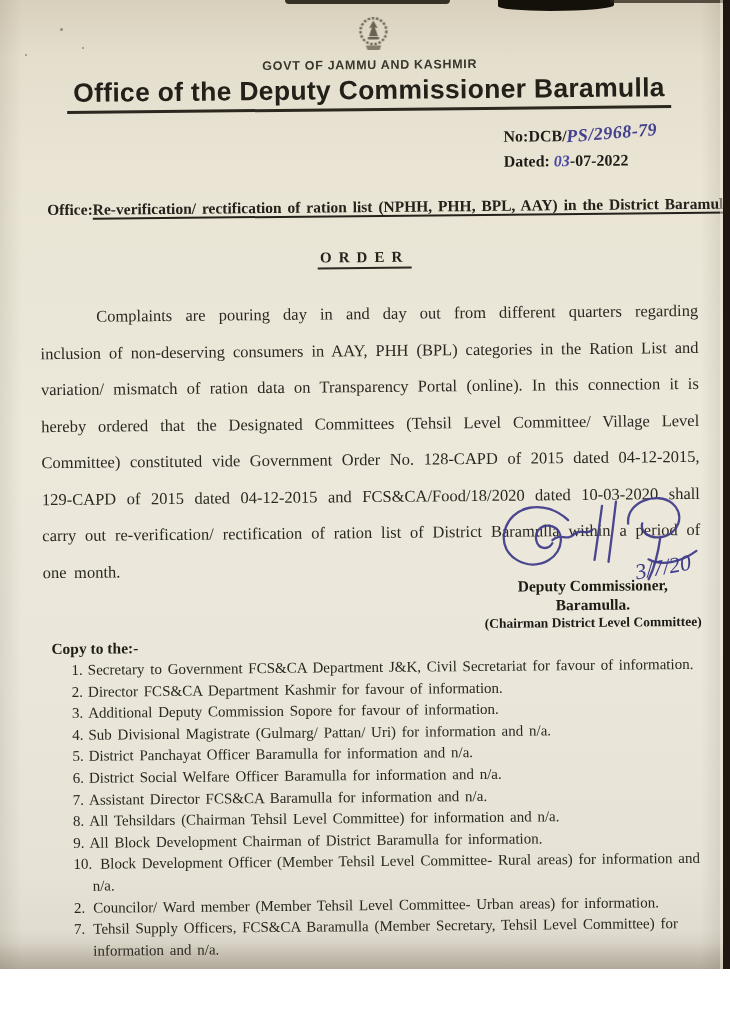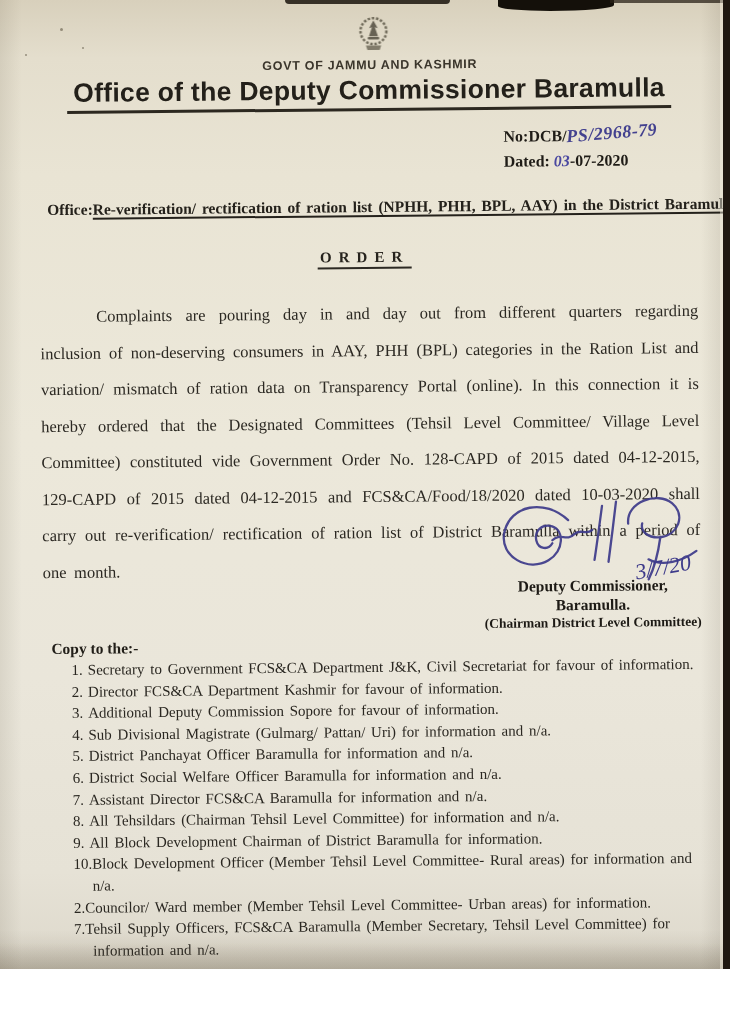--- a/index.html
+++ b/index.html
@@ -62,21 +62,21 @@
   .sig-l1 { font-weight:bold; font-size:15.5px; line-height:19px; }
   .sig-l2 { font-weight:bold; font-size:15.5px; line-height:19px; }
   .sig-l3 { font-weight:bold; font-size:13.5px; line-height:18px; }
 
   
   .copy { position:absolute; top:640px; left:48px; width:650px; font-size:15px; color:#2a2721; }
   .copy-heading { font-weight:bold; font-size:15.5px; color:#211e18; }
   .copy ol { list-style:none; margin:2px 0 0; padding:0 0 0 20px; line-height:21.6px; word-spacing:2px; }
   .copy li { padding-left:19px; text-indent:-19px; }
   .copy .num { margin-right:5px; }
-  .copy li.tight .num { margin-right:0;text-align:right; }
+  .copy li.tight .num { margin-right:8px;text-align:right; }
 </style>
 </head>
 <body>
 
 <div class="sheet">
 
   <div class="blot-a"></div>
   <div class="blot-b"></div>
   <div class="blot-c"></div>
   <div class="edge-right-hl"></div>
@@ -94,21 +94,21 @@
       <rect x="14" y="26" width="12" height="2.6" rx="1" fill="#4a4538"></rect>
       <path d="M12,35 h16 l-1.6,4.6 h-12.8 z" fill="#55503f" opacity="0.85"></path>
     </svg>
     <div class="govt-line">GOVT OF JAMMU AND KASHMIR</div>
     <div class="office-title">
       <span>Office of the Deputy Commissioner Baramulla</span>
     </div>
 
     <div class="ref-block">
       <div><span>No:DCB/</span><span class="hw">PS/2968-79</span></div>
-      <div><span>Dated: </span><span class="hw-day">03</span><span>-07-2020</span></div>
+      <div><span>Dated: </span><span class="hw-day">03</span><span>-07-2022</span></div>
     </div>
 
     <div class="subject"><span>Office:</span><span class="u">Re-verification/ rectification of ration list (NPHH, PHH, BPL, AAY) in the District Baramulla.</span></div>
 
     <div class="order">
       <span>ORDER</span>
     </div>
 
     <div class="para">Complaints are pouring day in and day out from different quarters regarding inclusion of non-deserving consumers in AAY, PHH (BPL) categories in the Ration List and variation/ mismatch of ration data on Transparency Portal (online). In this connection it is hereby ordered that the Designated Committees (Tehsil Level Committee/ Village Level Committee) constituted vide Government Order No. 128-CAPD of 2015 dated 04-12-2015, 129-CAPD of 2015 dated 04-12-2015 and FCS&amp;CA/Food/18/2020 dated 10-03-2020 shall carry out re-verification/ rectification of ration list of District Baramulla within a period of one month.</div>
 

